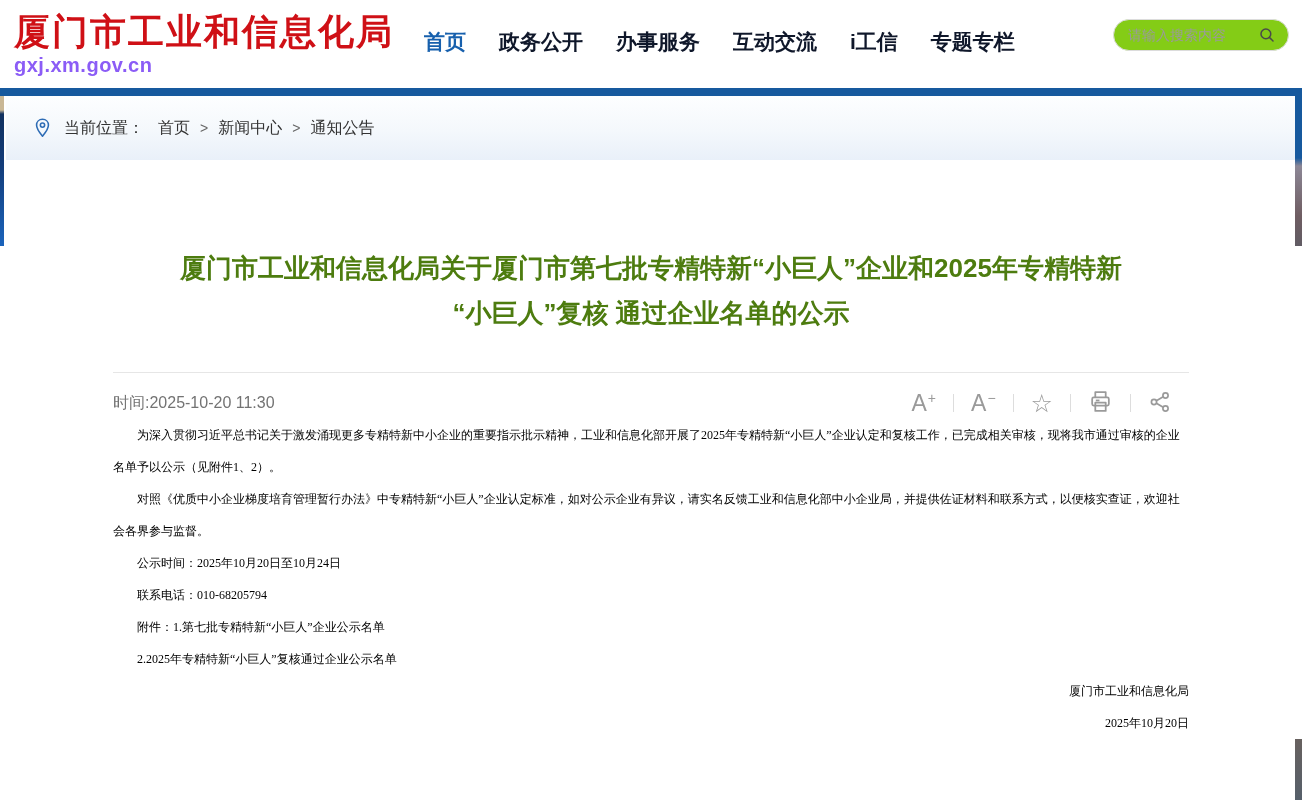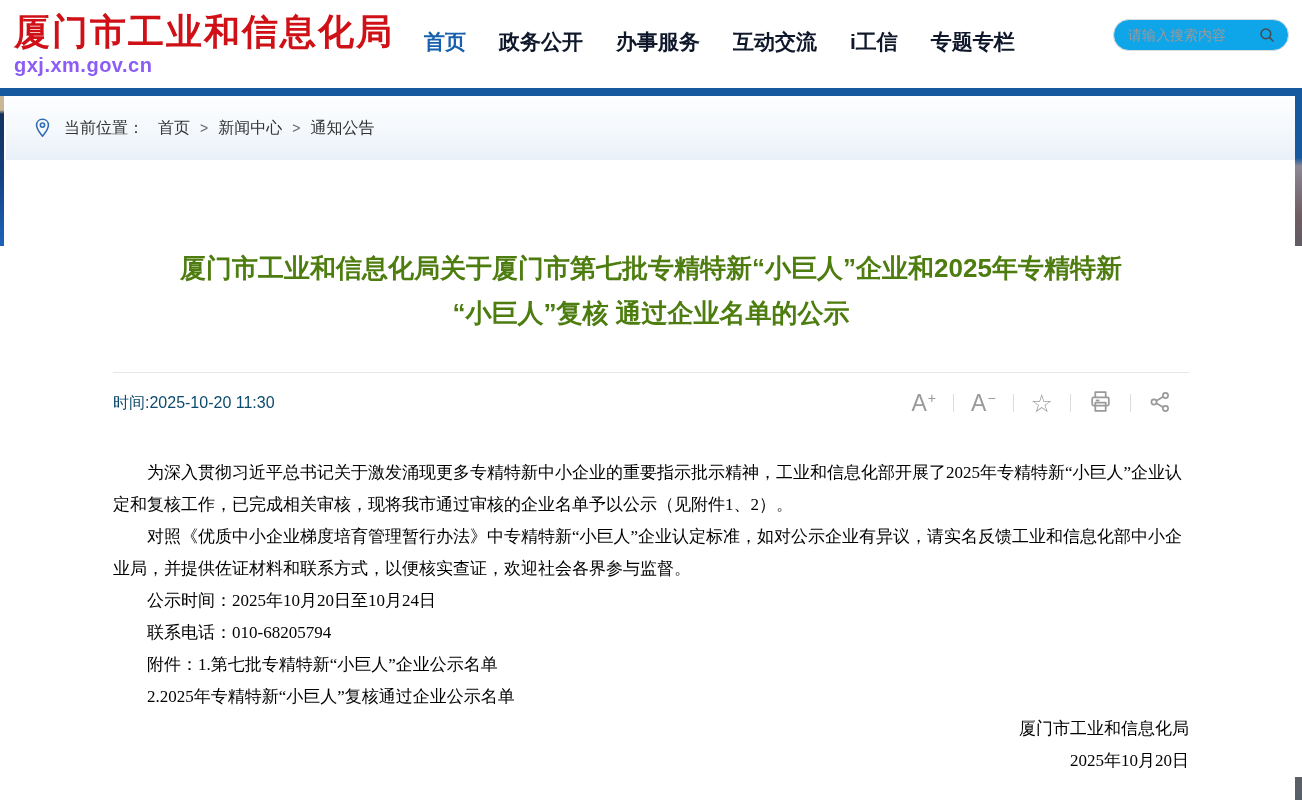--- a/index.html
+++ b/index.html
@@ -11,21 +11,21 @@
   .header{height:88px;display:flex;align-items:center;position:relative;background:#fff;}
   .logo{padding-left:14px;line-height:1.1;}
   .logo-title{font-size:36px;font-weight:bold;color:#cf1016;letter-spacing:2px;}
   .logo-domain{font-size:20px;font-weight:bold;color:#8b5cf6;margin-top:2px;letter-spacing:0.5px;}
   .nav{display:flex;align-items:center;gap:33px;margin-left:30px;margin-top:-4px;}
   .nav a{font-size:21px;font-weight:bold;color:#0f172a;text-decoration:none;white-space:nowrap;}
   .nav a.active{color:#1760ad;}
   .searchbox{
     position:absolute;right:13px;top:19px;width:176px;height:32px;box-sizing:border-box;
     border:1px solid #dcdcdc;border-radius:17px;display:flex;align-items:center;
-    padding:0 12px;background:#0ea5e9;
+    padding:0 12px;background:#84cc16;
   }
   .searchbox input{
     border:none;outline:none;flex:1;font-size:14px;color:#333;background:transparent;min-width:0;
     font-family:"Liberation Sans","DejaVu Sans",sans-serif;
   }
   .searchbox input::placeholder{color:#9a9a9a;}
   .search-icon{flex:0 0 auto;display:flex;align-items:center;}
   
   .bluebar{height:8px;background:#16599e;}
   
@@ -50,30 +50,30 @@
     position:absolute;right:0;top:96px;width:7px;height:704px;z-index:0;
     background:linear-gradient(180deg,#16599e 0px,#16599e 62px,#8c8796 70px,#6f5d62 120px,
       #4e5a66 190px,#7a6a58 255px,#56636f 325px,#6b5a72 415px,#49565e 515px,
       #70625a 615px,#545f6b 710px,#63566b 800px);
   }
   
   .main{padding:0 113px;position:relative;background:#fff;}
   .art-title{margin-top:82px;text-align:center;font-size:26px;font-weight:bold;color:#4d7c0f;line-height:45px;}
   .meta{border-top:1px solid #e6e6e6;margin-top:36px;padding-top:14px;display:flex;
     justify-content:space-between;align-items:center;height:32px;}
-  .meta-time{font-size:16px;color:#0c4a6e;}
+  .meta-time{font-size:16px;color:#737373;}
   .toolbar{display:flex;align-items:center;color:#9a9a9a;}
   .tool{background:none;border:none;cursor:pointer;color:#9a9a9a;display:flex;align-items:flex-start;
     padding:0 17px;font-family:"Liberation Sans","DejaVu Sans",sans-serif;}
   .tool .a-base{font-size:23px;line-height:24px;}
   .tool .a-sign{font-size:14px;line-height:14px;margin-left:1px;}
   .tool .star{font-size:25px;line-height:26px;}
   .tb-div{width:1px;height:18px;background:#ddd;}
-  .art-body{margin-top:38px;font-family:"Liberation Serif","DejaVu Serif",serif;
-    font-size:17px;line-height:32px;color:#000;}
+  .art-body{font-family:"Liberation Serif","DejaVu Serif",serif;
+    font-size:12px;line-height:32px;color:#000;}
   .art-body p{margin:0;text-indent:2em;}
   .art-body p.sig{text-align:right;text-indent:0;}
 </style>
 </head>
 <body>
 
 <div class="header">
   <div class="logo">
     <div class="logo-title">厦门市工业和信息化局</div>
     <div class="logo-domain">gxj.xm.gov.cn</div>

